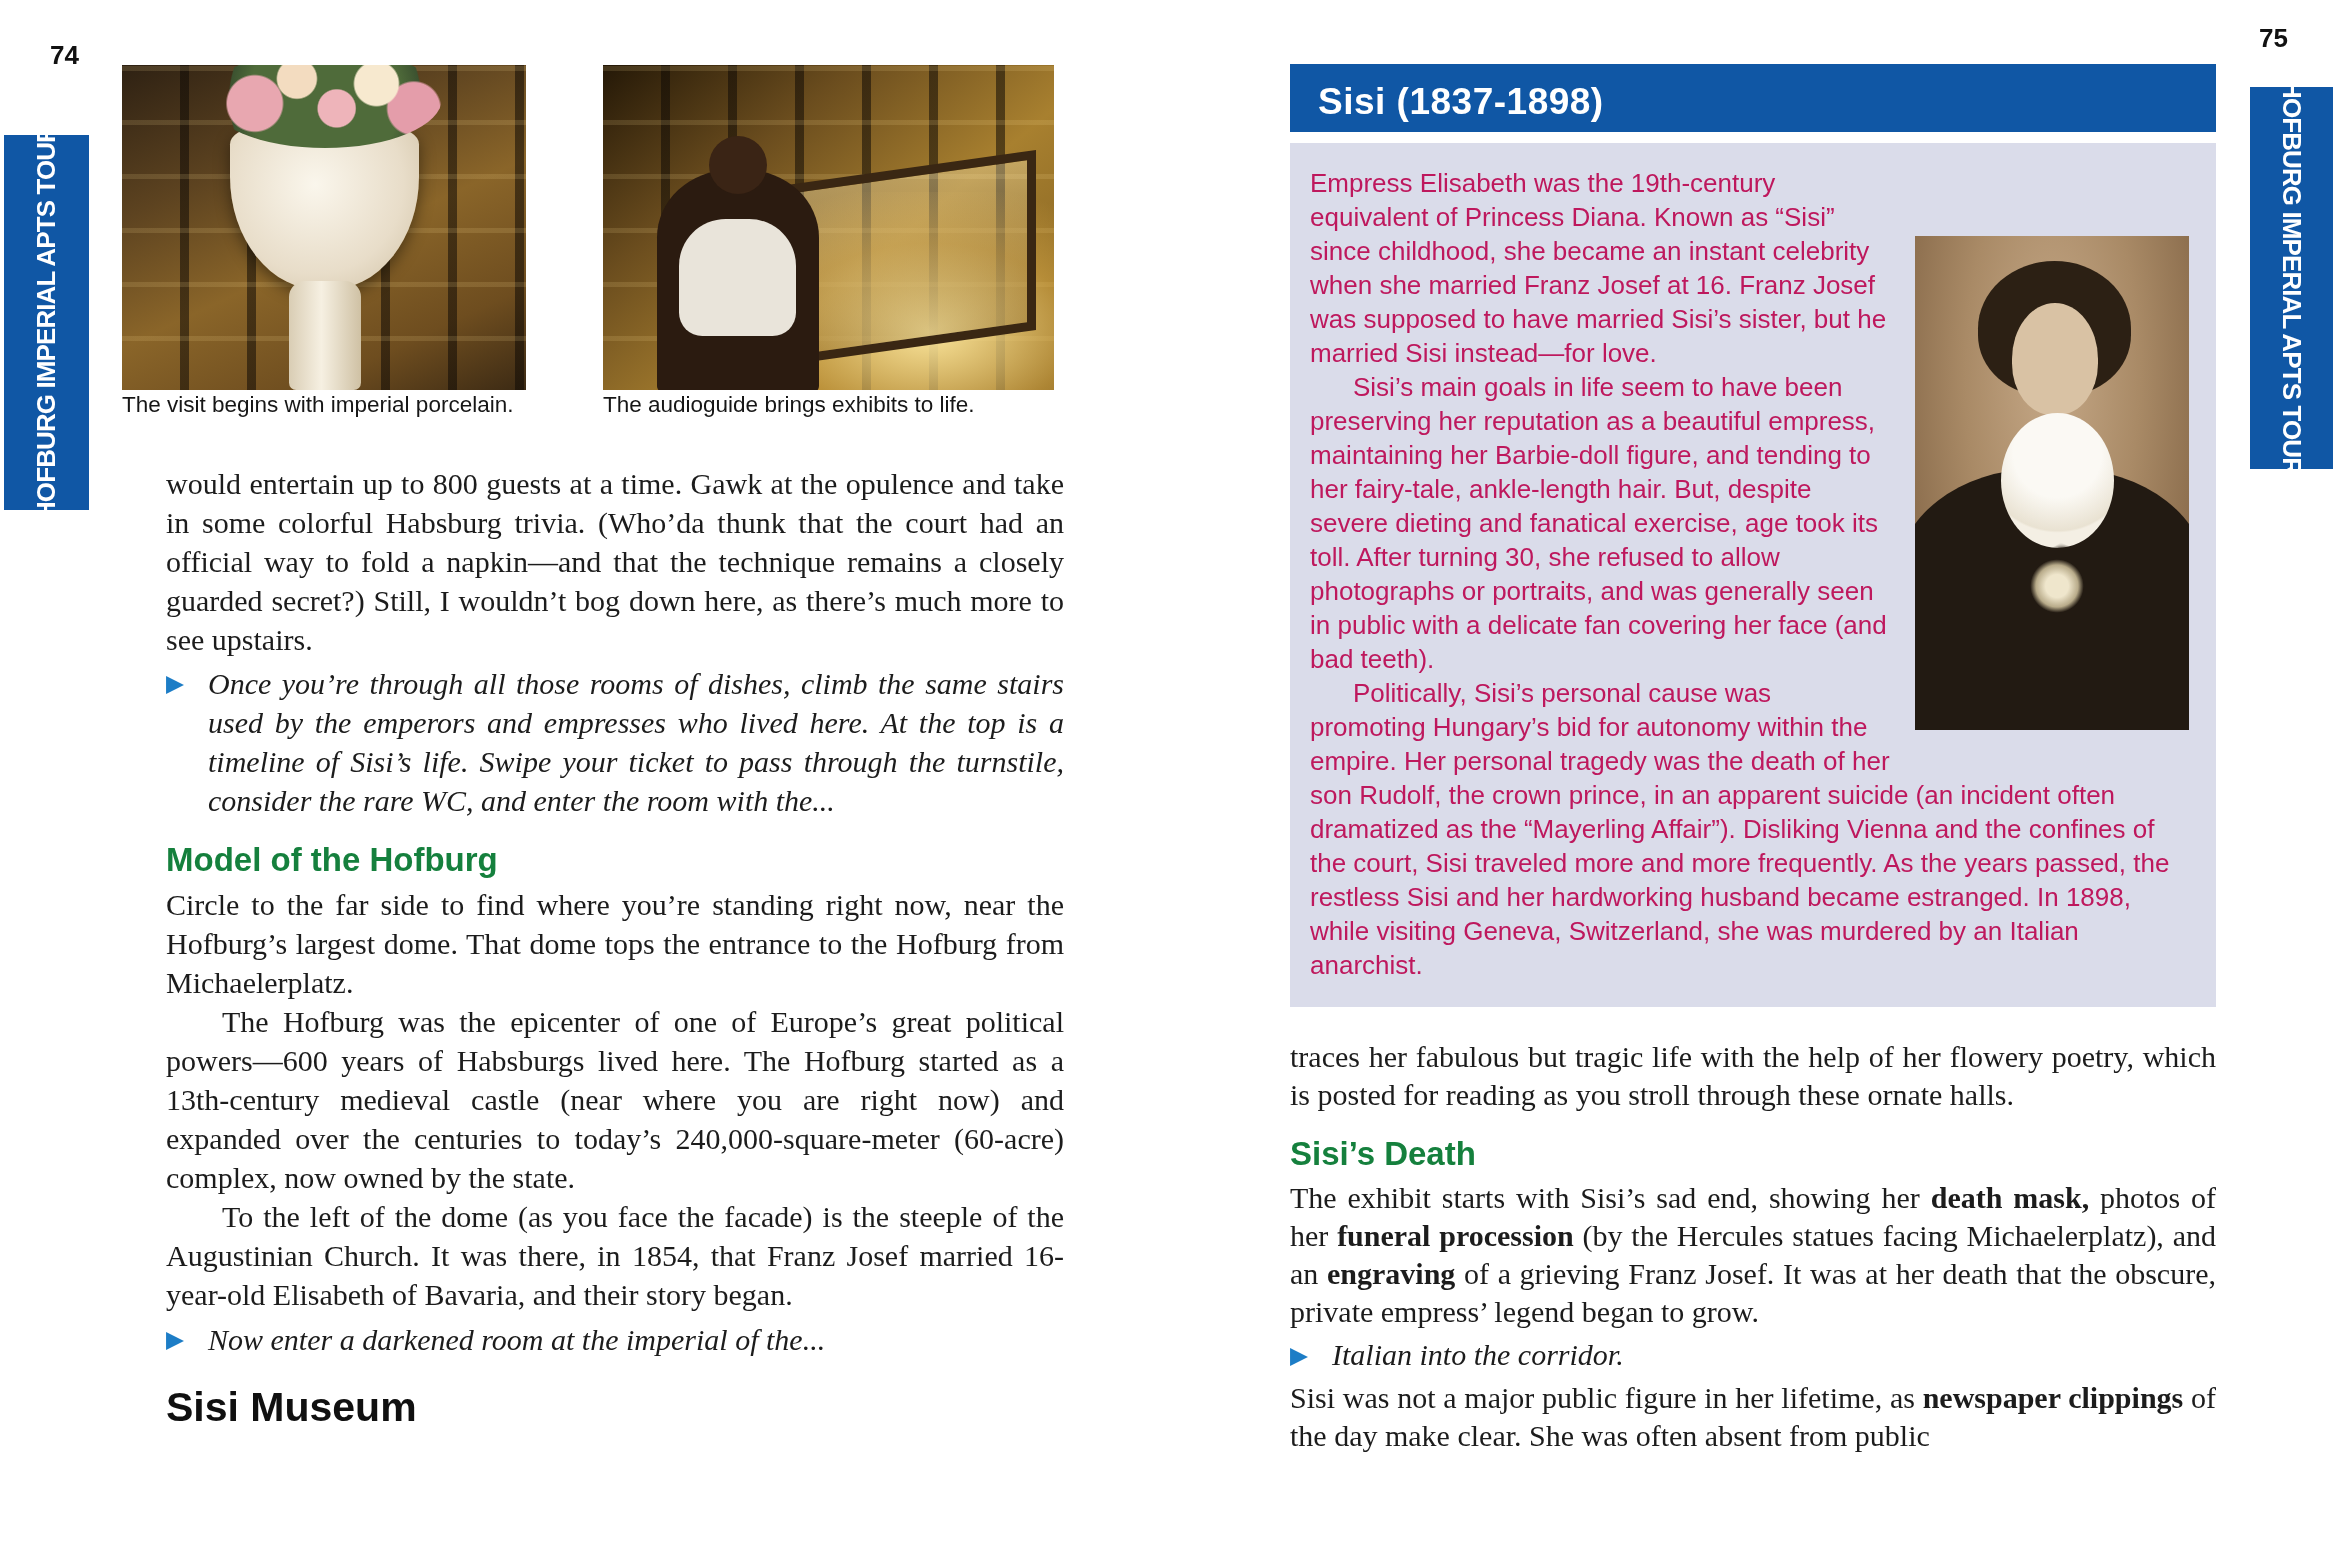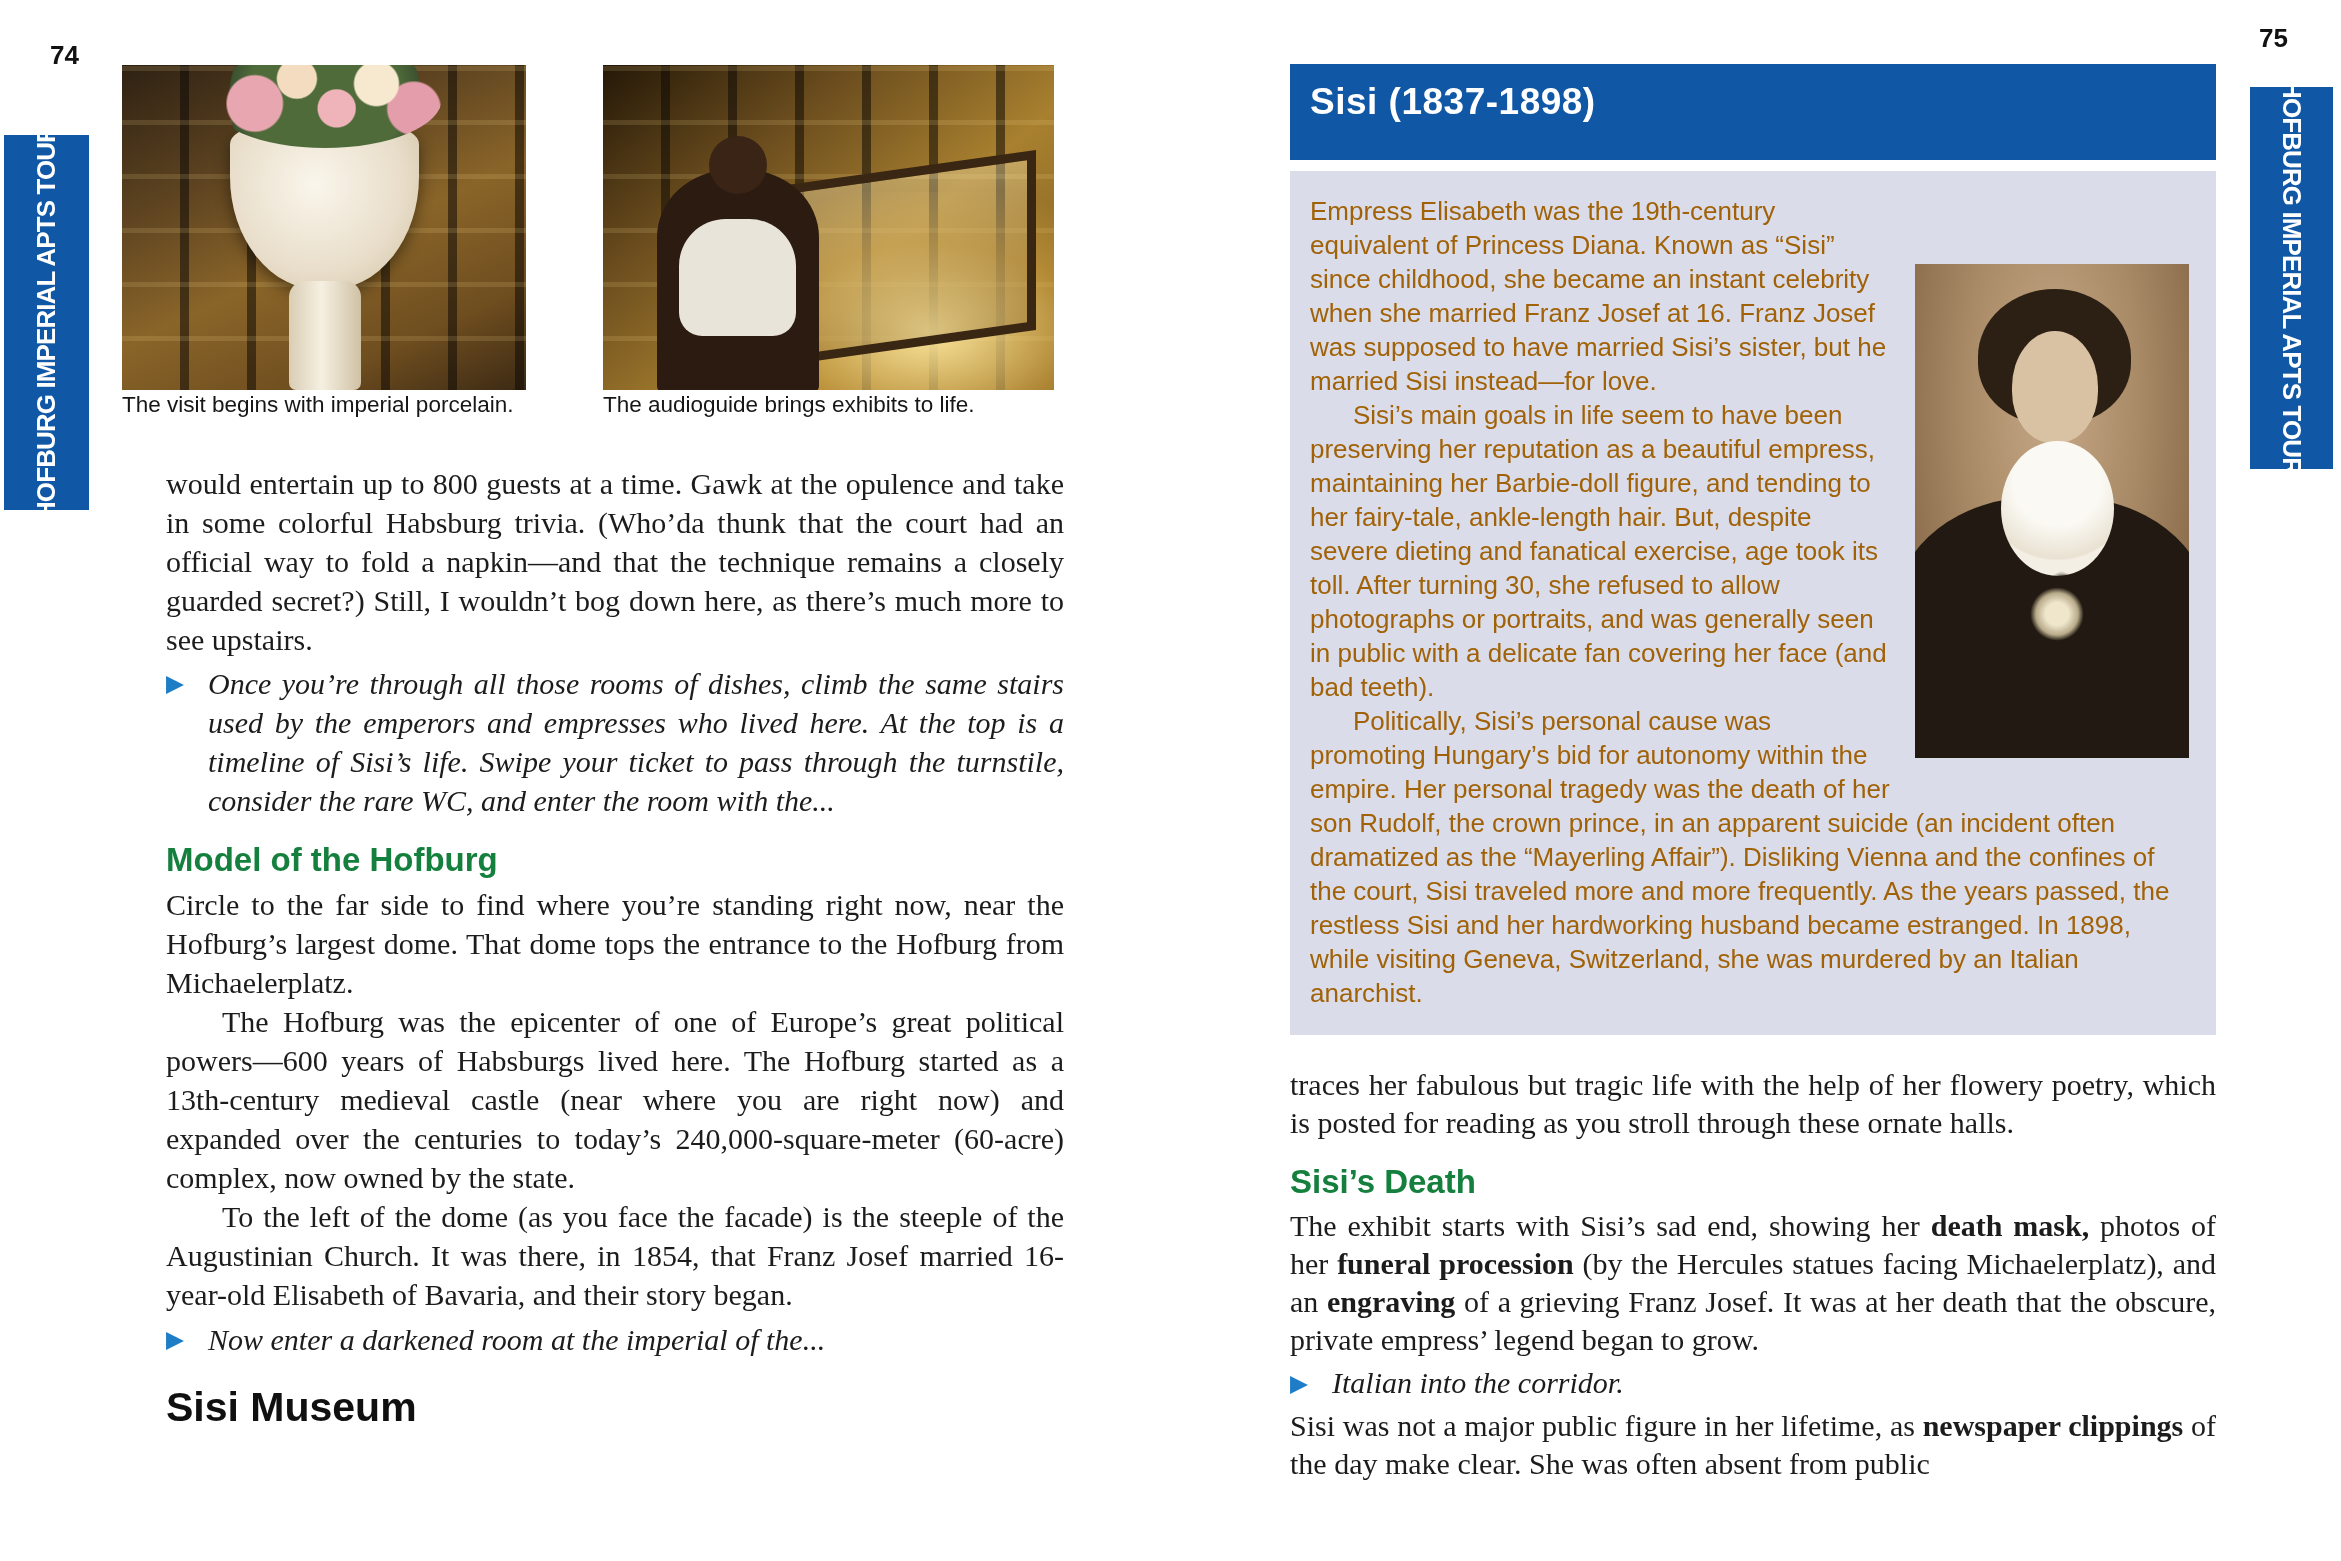--- a/index.html
+++ b/index.html
@@ -66,26 +66,26 @@
   .indent{text-indent:56px;}
   .bullet{display:flex;margin:5.4px 0 3.6px 0;}
   .bullet .tri{flex:0 0 42px;font-size:23.4px;line-height:39px;color:#1d7dc6;font-style:normal;}
   .bullet .btext{flex:1;font-style:italic;text-align:justify;margin:0;}
   h3.bluehead{font-family:"Liberation Sans",sans-serif;font-weight:bold;color:#15803d;
       font-size:33px;line-height:36px;margin:21.6px 0 7.2px 0;text-align:left;}
   h2.blackhead{font-family:"Liberation Sans",sans-serif;font-weight:bold;color:#101010;
       font-size:41px;line-height:43px;margin:27px 0 9px 0;text-align:left;}
 
   
-  .header-bar{height:96px;background:#1057a5;color:#ffffff;box-sizing:border-box;
+  .header-bar{height:68px;background:#1057a5;color:#ffffff;box-sizing:border-box;
       font-family:"Liberation Sans",sans-serif;font-weight:bold;font-size:37px;line-height:76px;
-      padding-left:20px;letter-spacing:0.5px;}
+      padding-left:28px;letter-spacing:0.5px;}
   .sisi-box{margin-top:10.8px;background:#dadcea;box-sizing:border-box;min-height:847px;
       padding:23.4px 27px 25px 20px;font-family:"Liberation Sans",sans-serif;
-      font-size:26px;line-height:34px;color:#a16207;text-align:left;}
+      font-size:26px;line-height:34px;color:#be185d;text-align:left;}
   .sisi-box p{margin:0;}
   .bindent{text-indent:43px;}
   .portrait{float:right;width:274px;height:494px;margin:70px 0 21.6px 23.4px;position:relative;overflow:hidden;
       background:radial-gradient(ellipse at 50% 28%,#c5a887 0%,#a98a66 45%,#8a6c4c 80%,#7a5f42 100%);}
   .hair{position:absolute;left:63px;top:25px;width:153px;height:135px;background:#2c2014;border-radius:50% 50% 45% 45%;}
   .face{position:absolute;left:97px;top:67px;width:86px;height:112px;background:#d9c2a4;border-radius:50% 50% 46% 46%;}
   .jabot{position:absolute;left:86px;top:177px;width:113px;height:135px;
       background:radial-gradient(circle at 50% 30%,#fbf9f4 0 40%,#e9e2d2 70%,transparent 72%),
                  radial-gradient(circle at 30% 70%,#f4efe4 0 35%,transparent 40%),
                  radial-gradient(circle at 72% 68%,#f4efe4 0 35%,transparent 40%);

